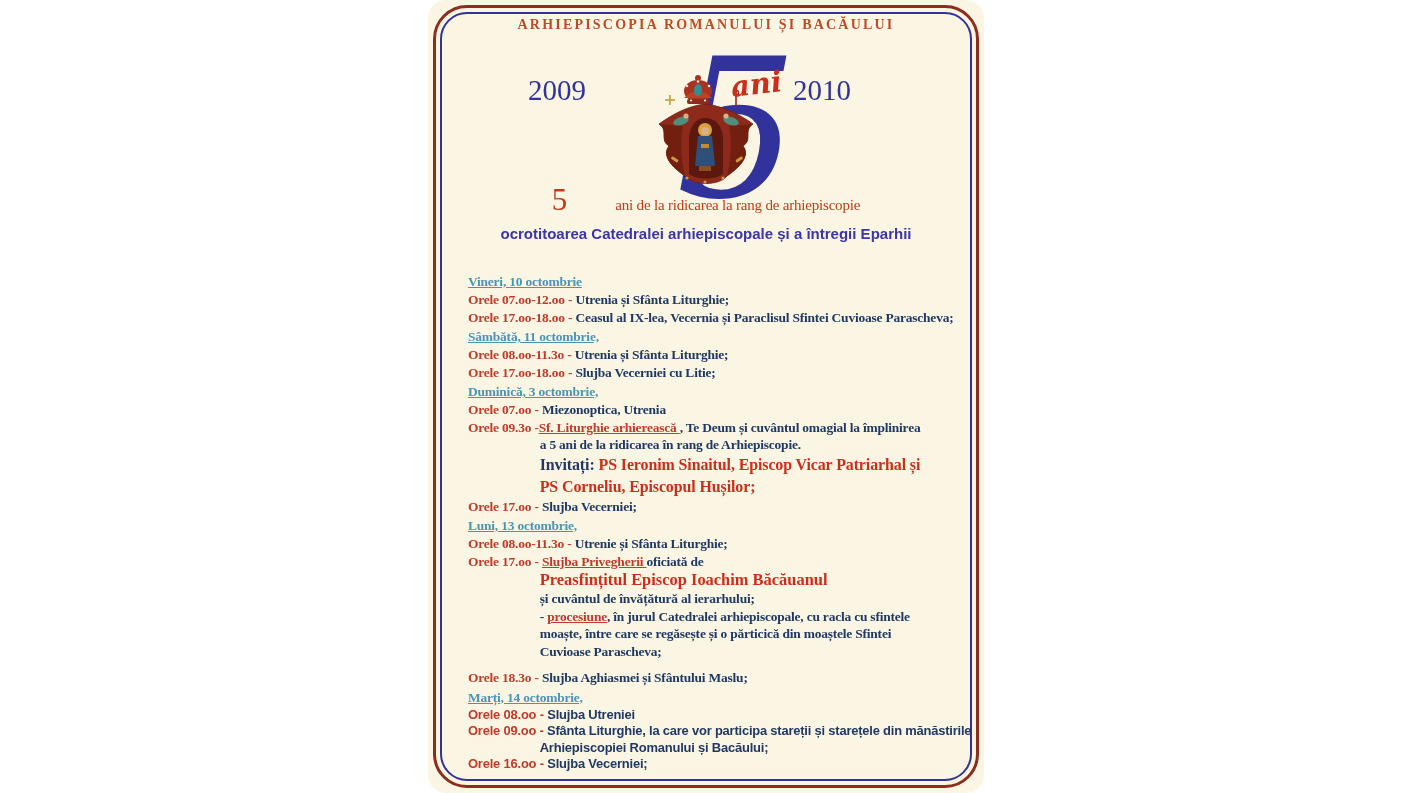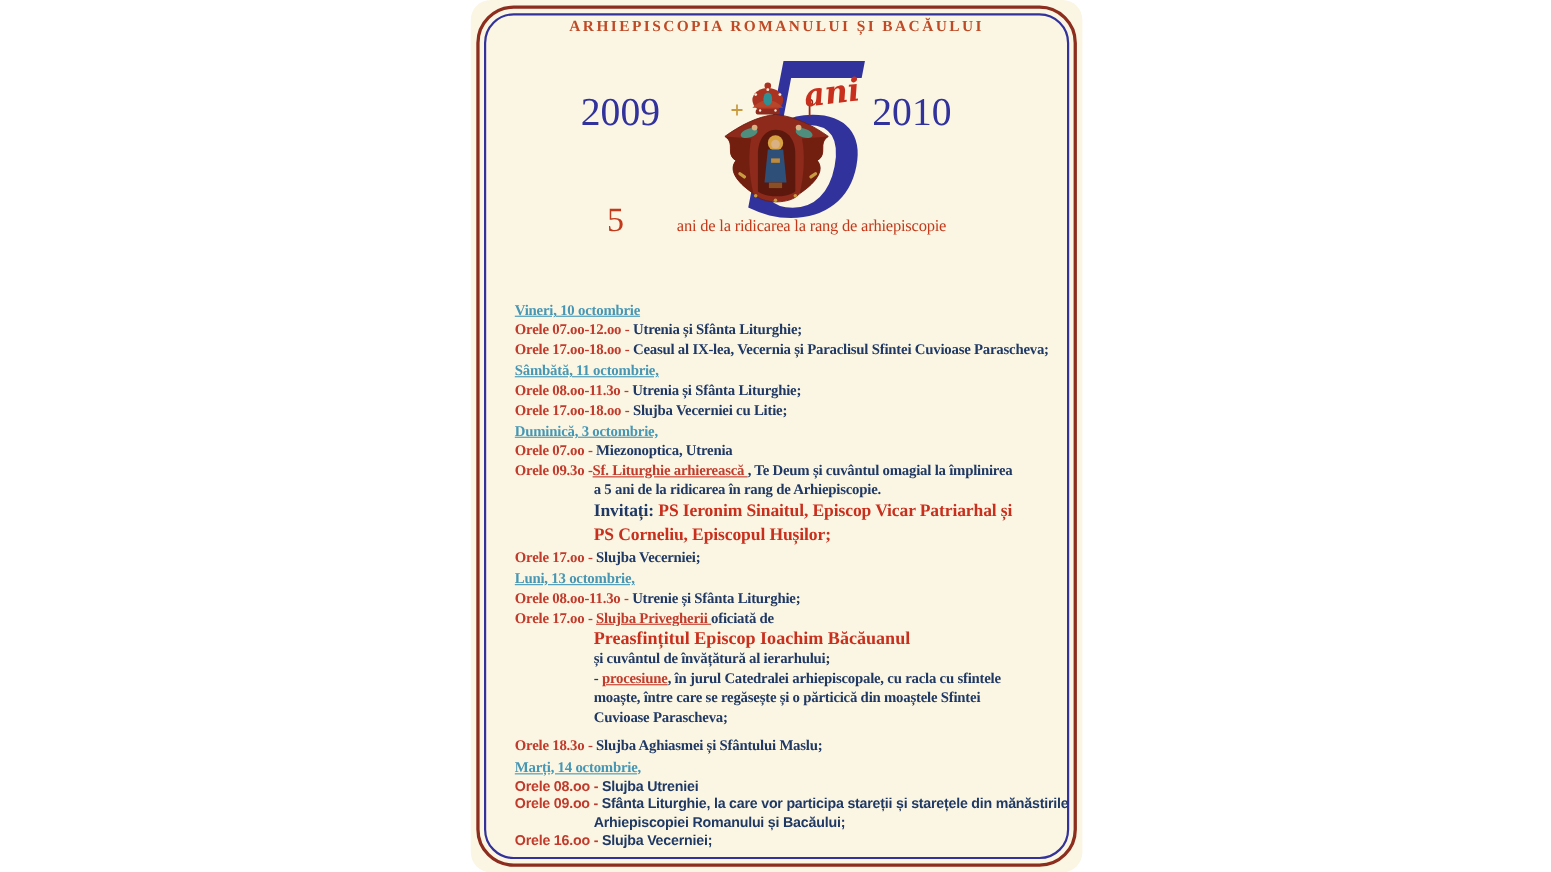--- a/index.html
+++ b/index.html
@@ -21,21 +21,21 @@
     position:absolute;inset:12px;border:2.5px solid var(--inner_border,#32329A);
     border-radius:27px;pointer-events:none;
   }
   .header{
     position:absolute;top:17px;left:0;right:0;text-align:center;
     font-weight:700;font-size:14px;letter-spacing:2.2px;
     color:var(--header_red,#BF4A26);
   }
   .fit{display:inline-block;white-space:nowrap;transform-origin:center;}
   .year{
-    position:absolute;top:80px;font-size:36px;line-height:44px;
+    position:absolute;top:68px;font-size:29px;line-height:44px;
     color:var(--year_blue,#31329B);font-weight:400;
   }
   .year-left{left:100px;}
   .year-right{left:365px;}
   .big5{
     position:absolute;left:248px;top:34px;font-size:192px;line-height:1;
     font-family:"DejaVu Serif",serif;font-style:italic;
     color:var(--year_blue,#31329B);
   }
   .ani{
@@ -151,20 +151,21 @@
   <div class="ani">ani</div>
 
   <div class="title-row">
     <span class="fit">
       <span class="title-num">5</span>
       <span class="title-text">ani de la ridicarea la rang de arhiepiscopie</span>
     </span>
   </div>
 
   <div class="subtitle">
+    <div><span class="fit">ocrotitoarea Catedralei arhiepiscopale și a întregii Eparhii</span></div>
   </div>
 
   <div class="sched">
       <div class="line date-line" style="transform: scaleX(0.996);"><span class="seg-date">Vineri, 10 octombrie</span></div>
       <div class="line" style="transform: scaleX(0.996);"><span class="seg-time">Orele 07.oo-12.oo - </span><span class="seg-navy">Utrenia și Sfânta Liturghie;</span></div>
       <div class="line" style="transform: scaleX(0.996);"><span class="seg-time">Orele 17.oo-18.oo - </span><span class="seg-navy">Ceasul al IX-lea, Vecernia și Paraclisul Sfintei Cuvioase Parascheva;</span></div>
       <div class="line date-line" style="transform: scaleX(0.996);"><span class="seg-date">Sâmbătă, 11 octombrie,</span></div>
       <div class="line" style="transform: scaleX(0.996);"><span class="seg-time">Orele 08.oo-11.3o - </span><span class="seg-navy">Utrenia și Sfânta Liturghie;</span></div>
       <div class="line" style="transform: scaleX(0.996);"><span class="seg-time">Orele 17.oo-18.oo - </span><span class="seg-navy">Slujba Vecerniei cu Litie;</span></div>
       <div class="line date-line" style="transform: scaleX(0.996);"><span class="seg-date">Duminică, 3 octombrie,</span></div>

